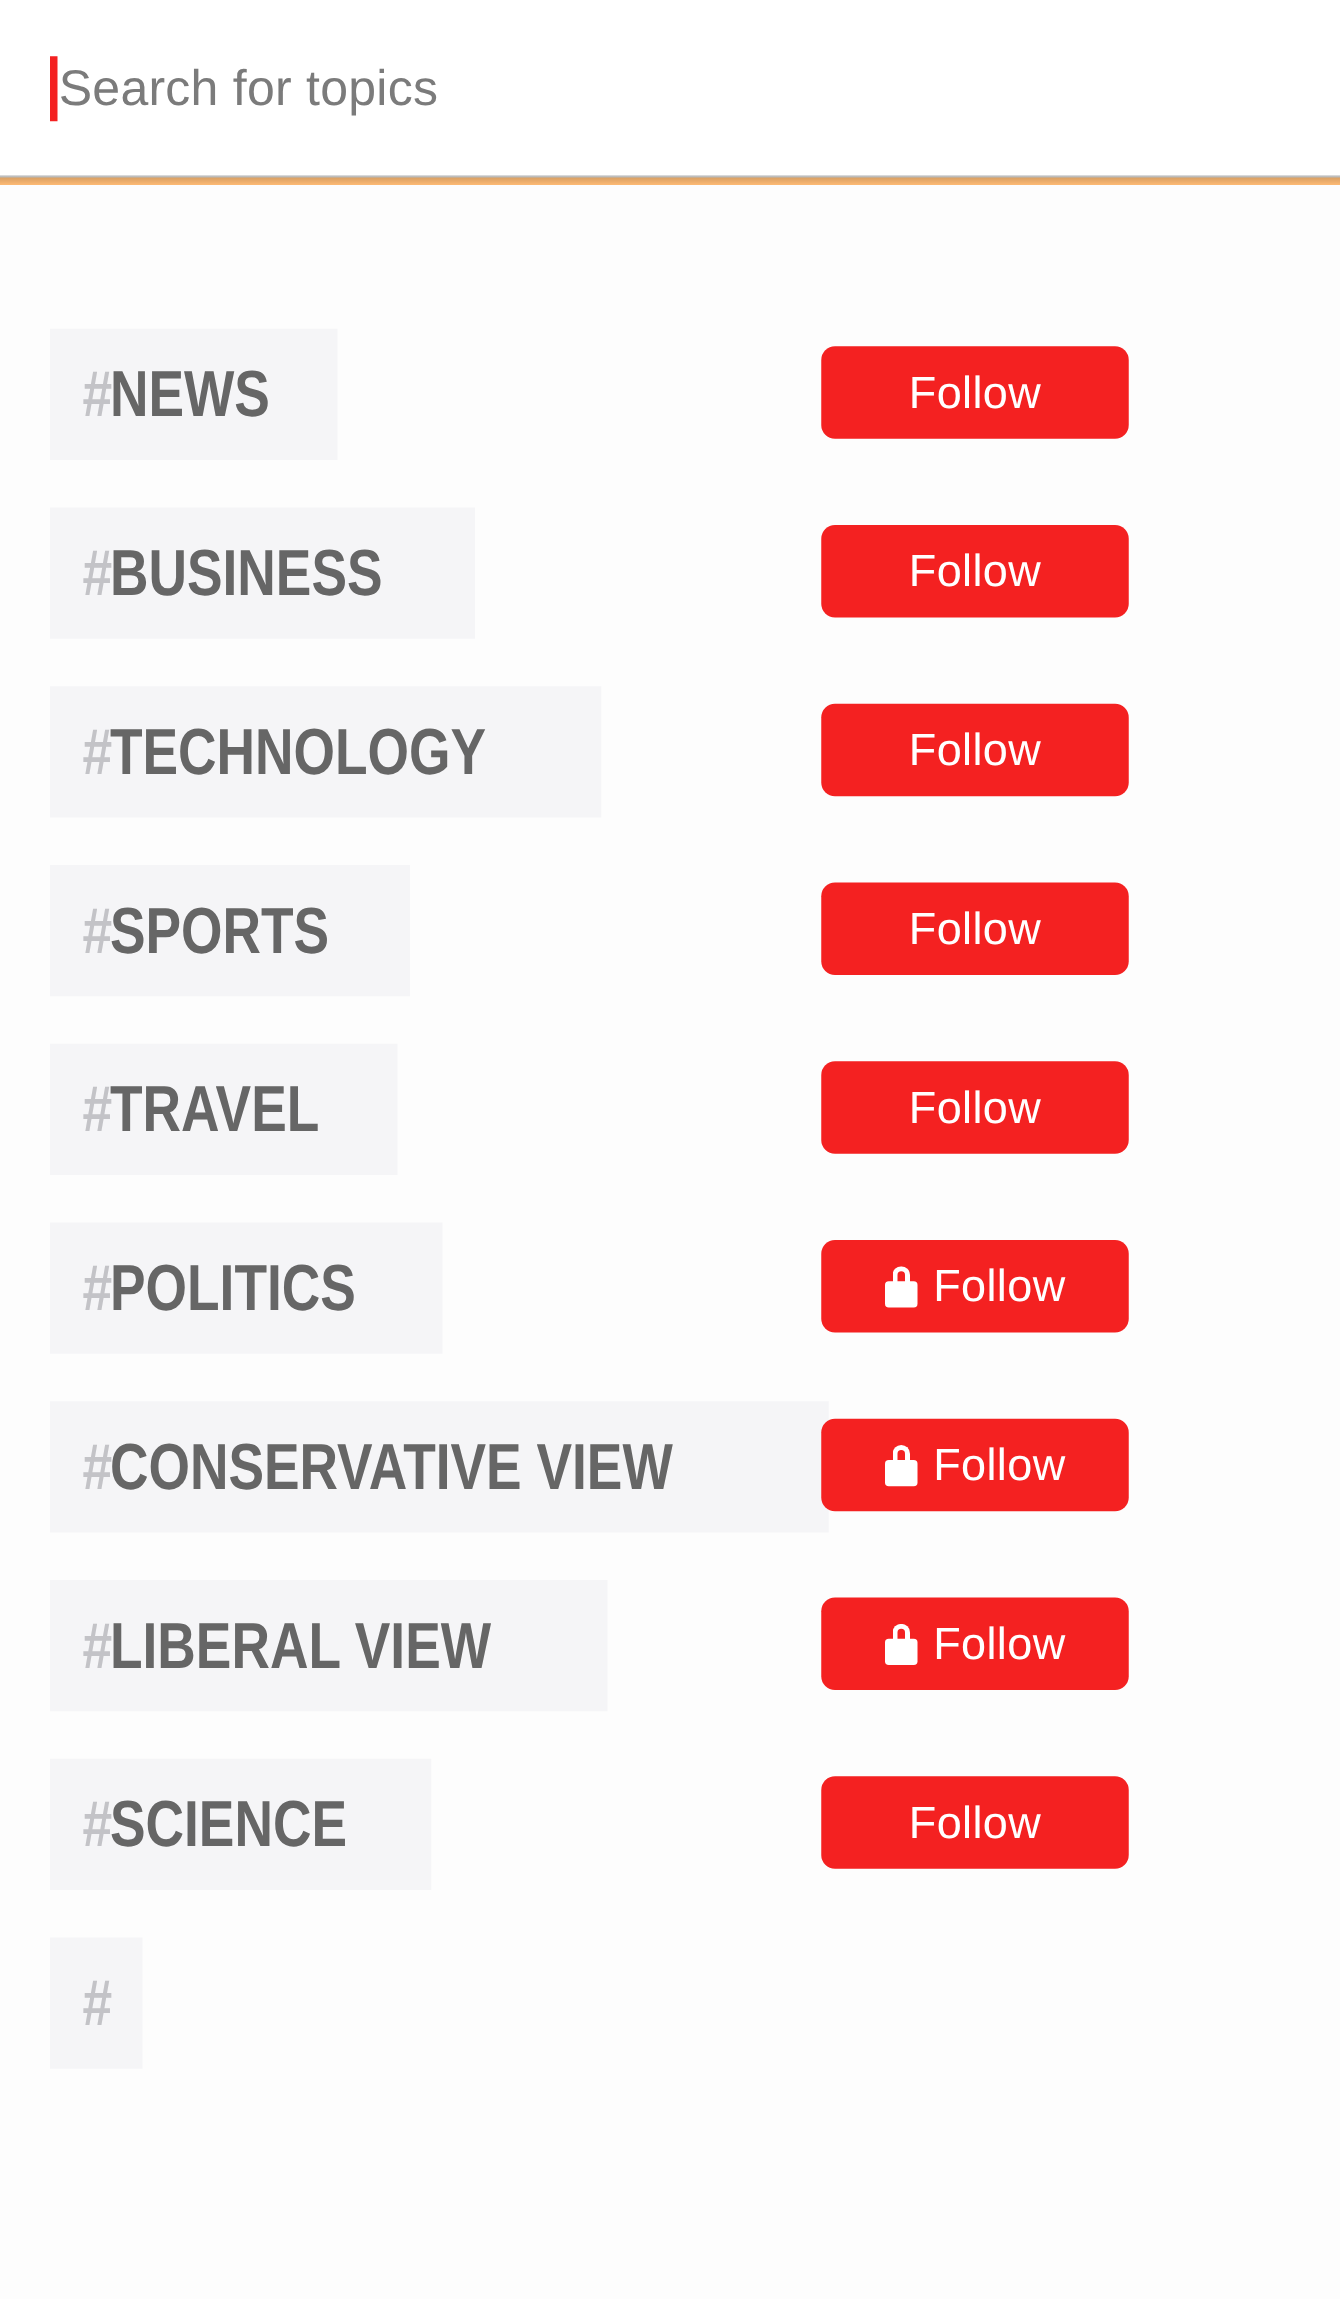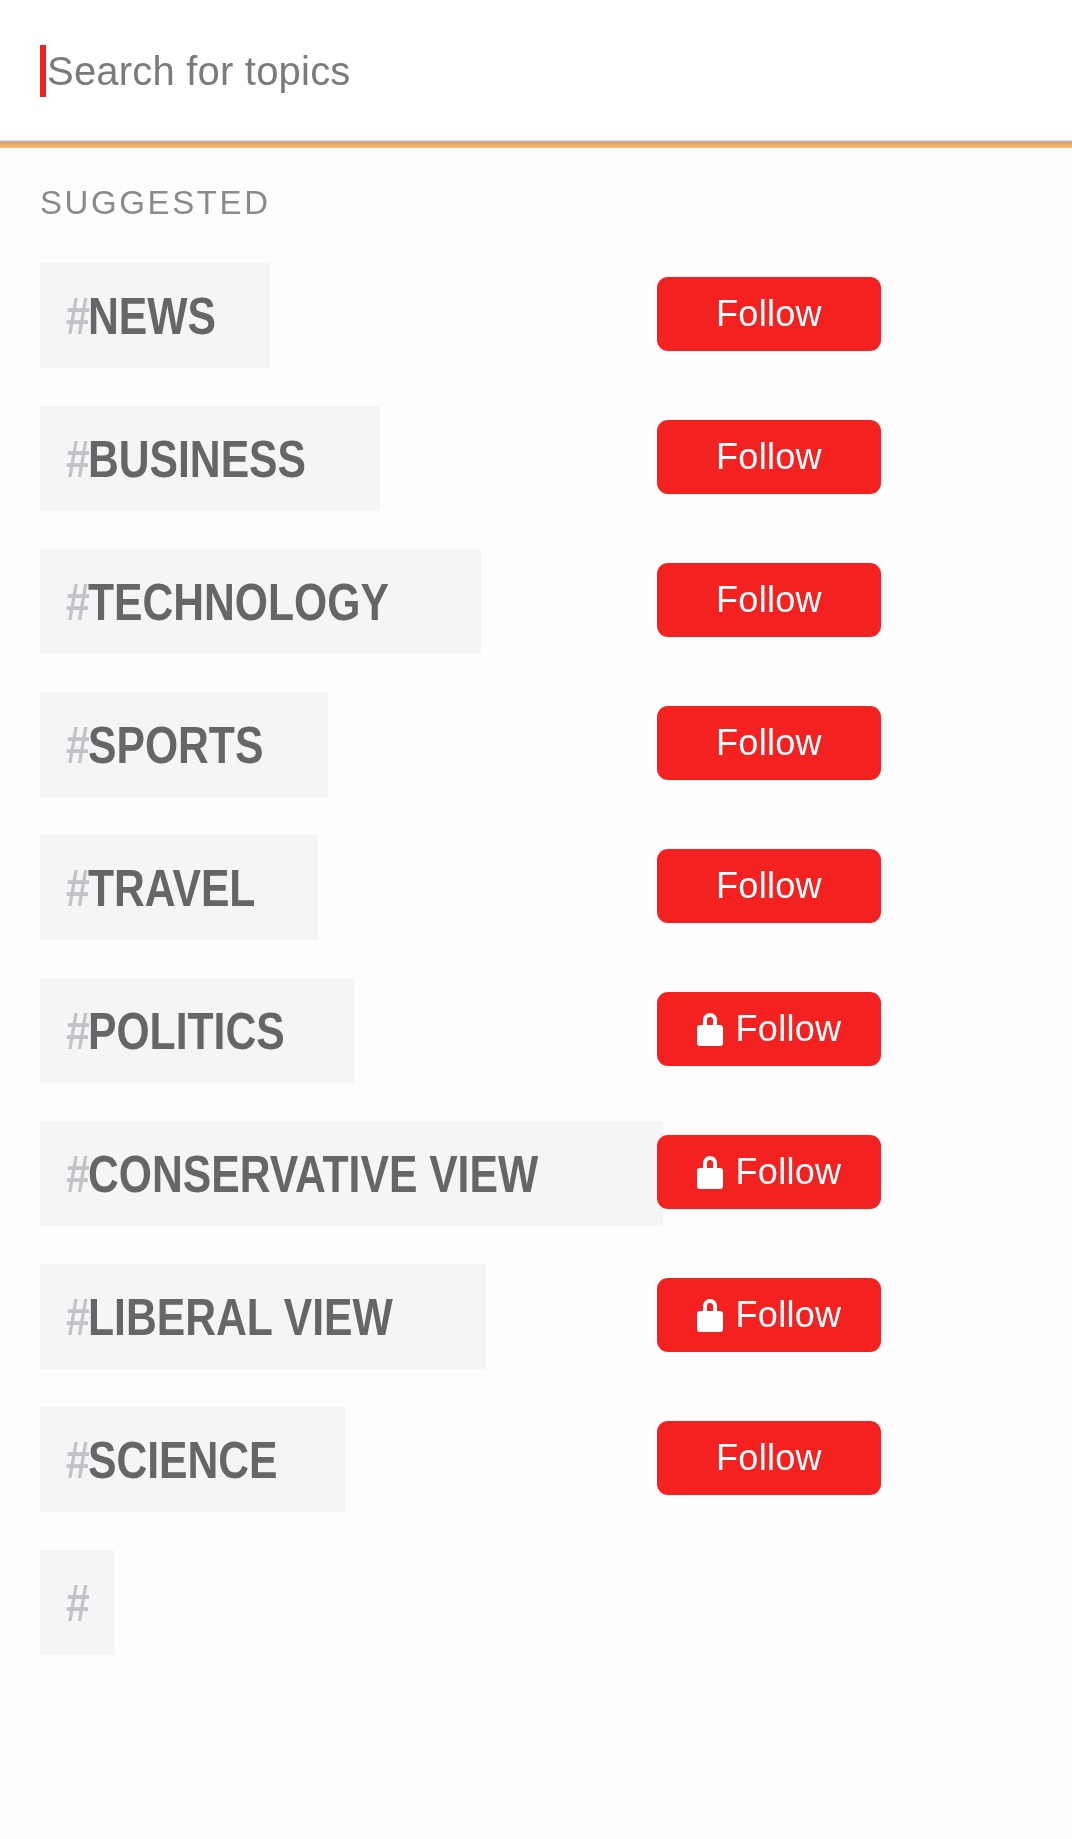--- a/index.html
+++ b/index.html
@@ -79,21 +79,21 @@
     transform:scaleX(0.82);
     transform-origin:left center;
     line-height:1;
     letter-spacing:0px;
     white-space:nowrap;
     margin-left:-6px;
   }
 
   .follow-btn {
     position:absolute; left:657px; top:24px;
-    width:224px; height:74px;
+    width:246px; height:74px;
     background:#f42121;
     border:none; border-radius:11px;
     display:flex; align-items:center; justify-content:center;
     gap:13px;
     cursor:pointer;
   }
   .follow-label {
     font-size:36px; font-weight:400; color:#ffffff;
     line-height:1; letter-spacing:0.3px;
   }
@@ -119,21 +119,20 @@
   <div class="searchbar">
     <div class="search-inner">
       <div class="caret"></div>
       <div class="search-placeholder">Search for topics</div>
     </div>
   </div>
   <div class="bar-line"></div>
   <div class="bar-shadow"></div>
 
   <div class="list-area">
-    <div class="section-title">SUGGESTED</div>
 
     <div class="rows" id="rows">
         <div class="row">
           <div class="chip">
             <span class="chip-hash">#</span>
             <span class="chip-name">NEWS</span>
           </div>
           <button class="follow-btn">
             <span class="follow-label">Follow</span>
           </button>

